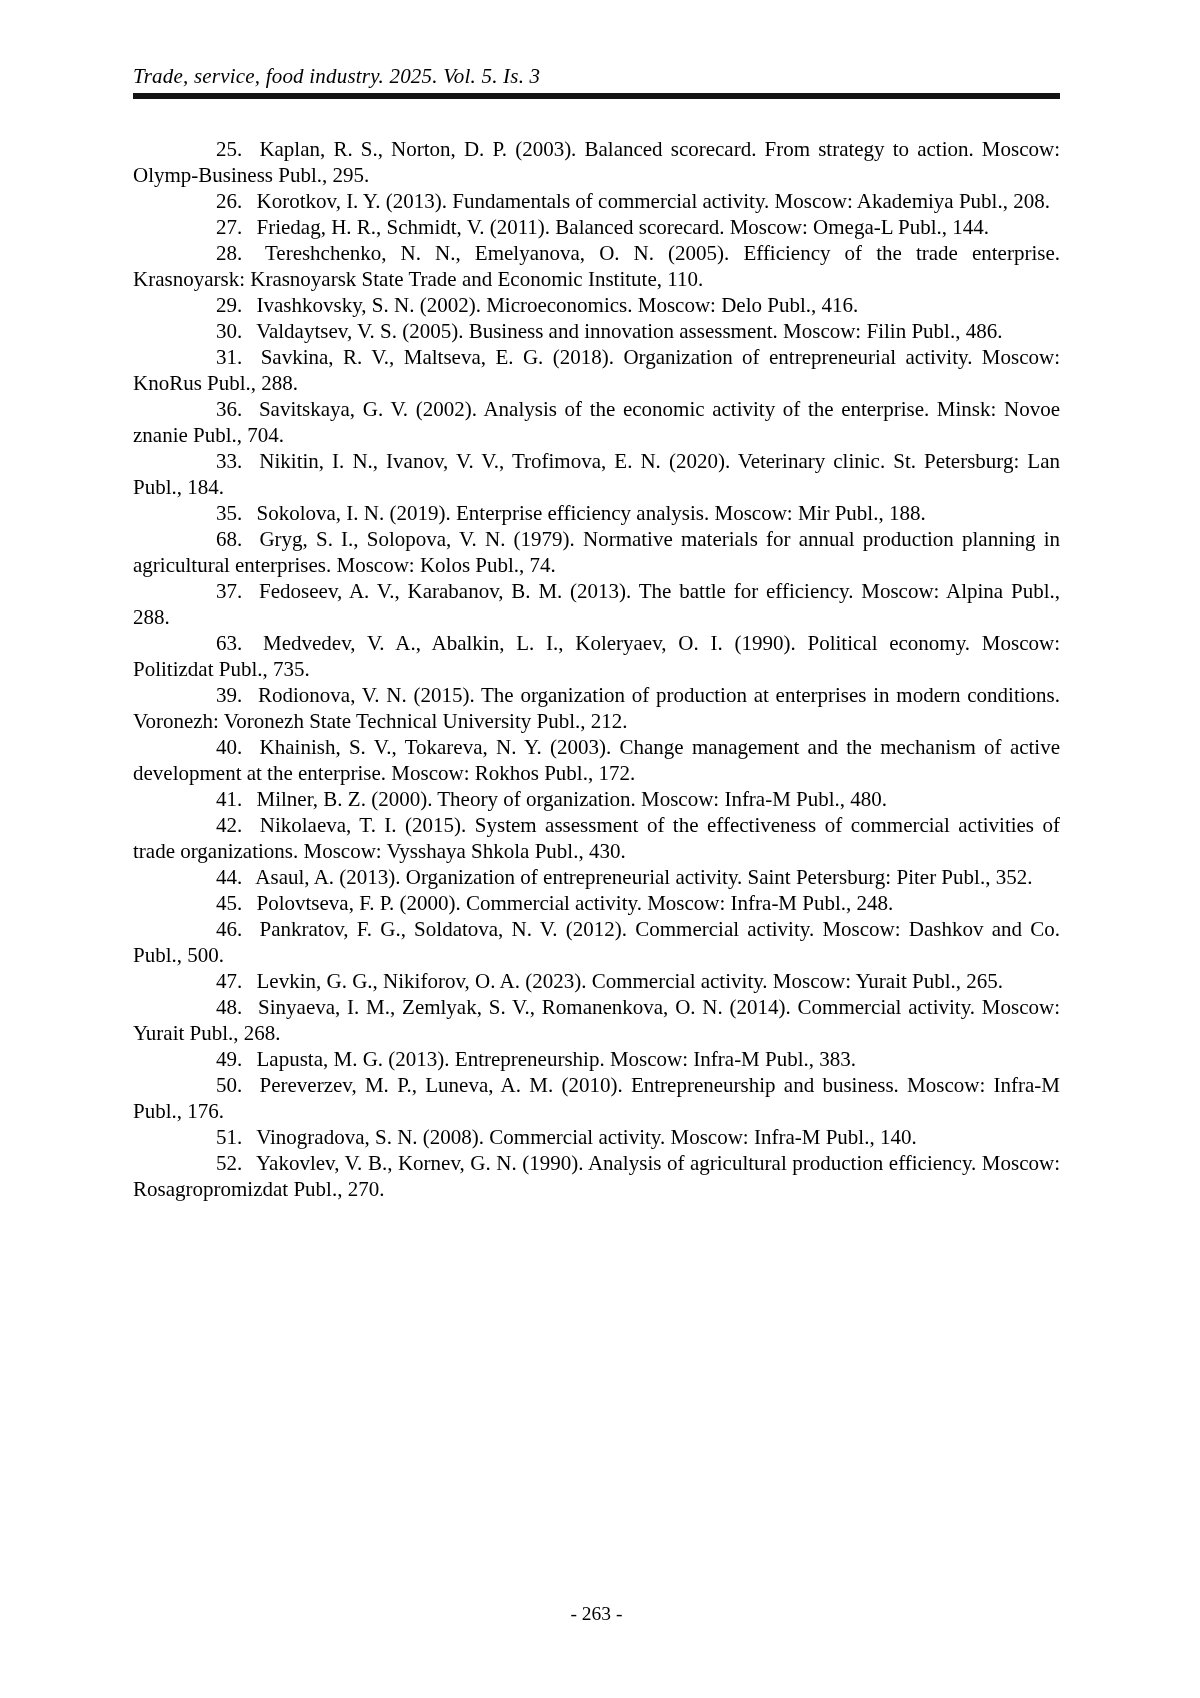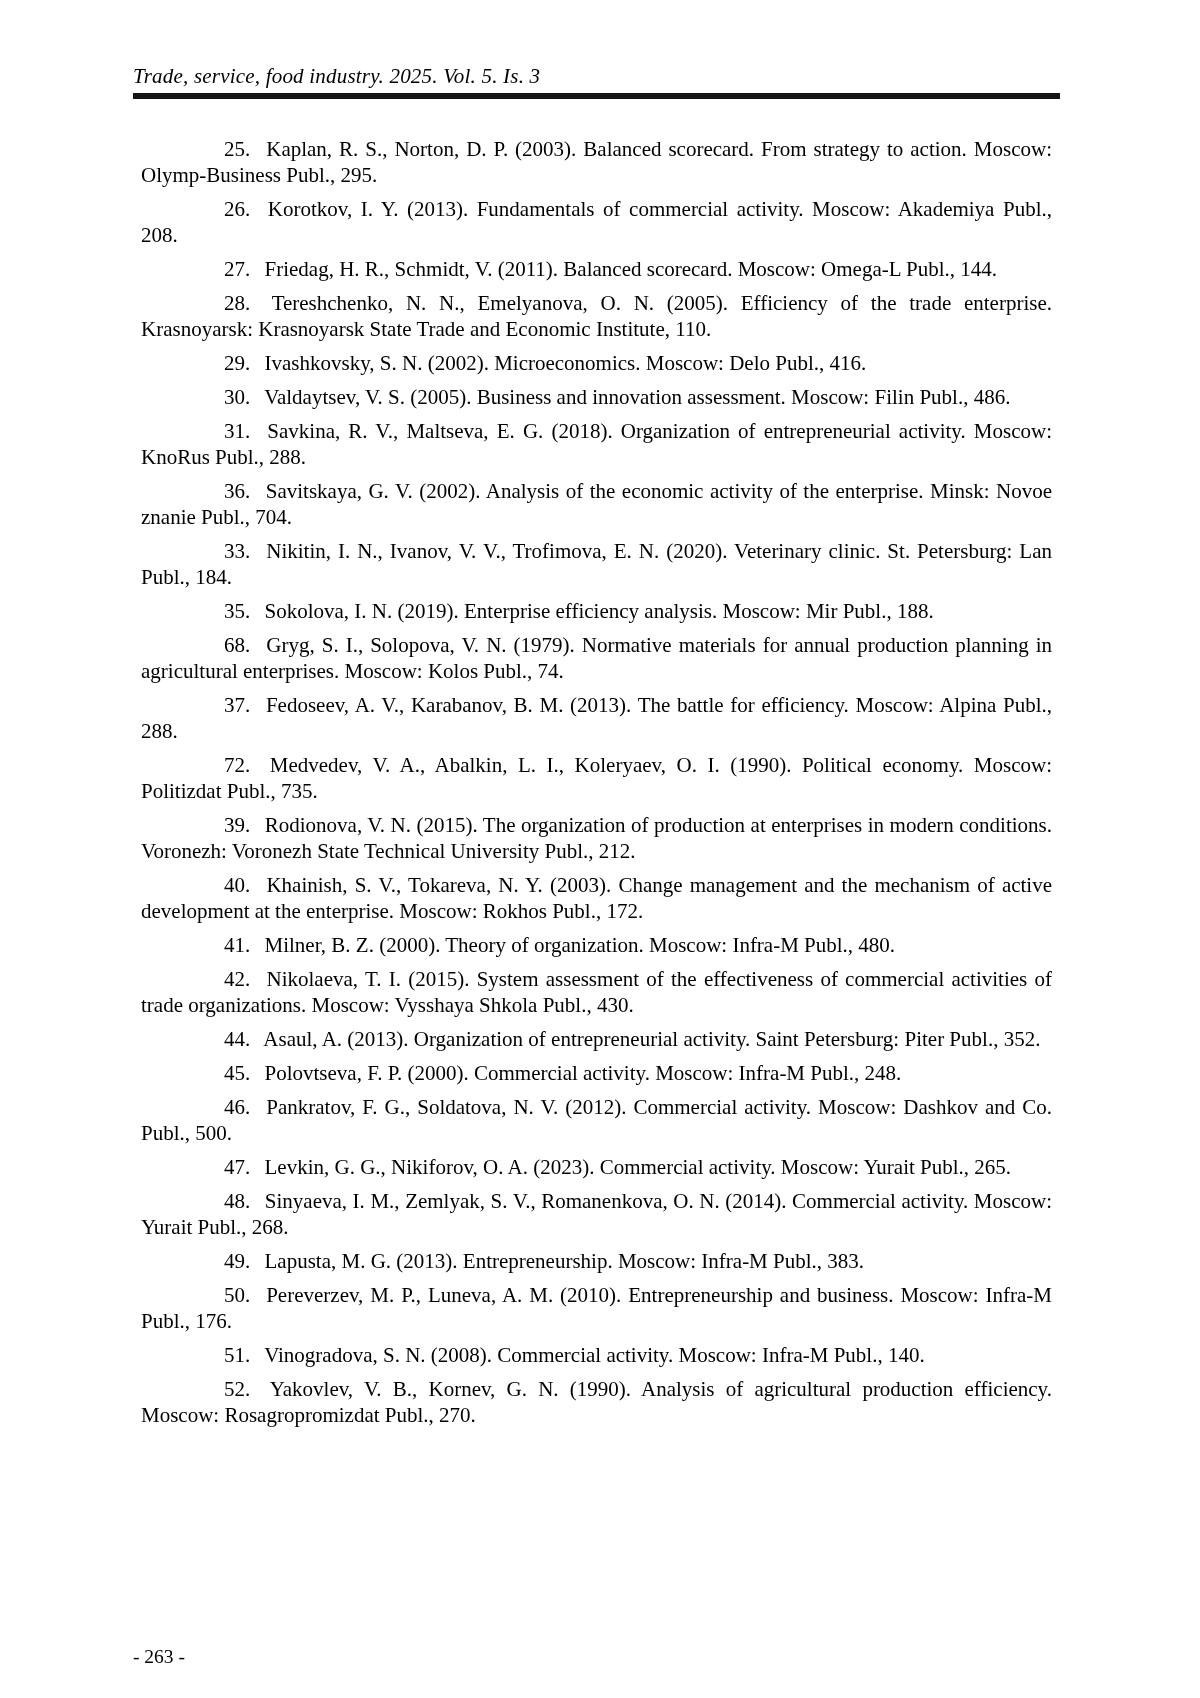--- a/index.html
+++ b/index.html
@@ -36,31 +36,31 @@
     border-bottom: 2px solid #141414;
     background: #ffffff;
   }
   .refs {
     margin-top: 37px;
     font-size: 21px;
     line-height: 26px;
     text-align: justify;
   }
   .ref {
-    margin: 8px;
+    margin: 0;
     padding: 0;
     text-indent: 83px;
   }
   .ref-num { padding-right: 9px; }
   footer {
     position: absolute;
     left: 133px;
     right: 140px;
     top: 1603px;
-    margin-top: 43px;
+    text-align: center;
   }
   .page-num { font-size: 19.5px; }
 </style>
 </head>
 <body>
 
 <div class="page">
   <header>
     <div class="journal-line">Trade, service, food industry. 2025. Vol. 5. Is. 3</div>
     <div class="header-rule"></div>
@@ -72,21 +72,21 @@
       <p class="ref"><span class="ref-num">27.</span> <span class="ref-text">Friedag, H. R., Schmidt, V. (2011). Balanced scorecard. Moscow: Omega-L Publ., 144.</span></p>
       <p class="ref"><span class="ref-num">28.</span> <span class="ref-text">Tereshchenko, N. N., Emelyanova, O. N. (2005). Efficiency of the trade enterprise. Krasnoyarsk: Krasnoyarsk State Trade and Economic Institute, 110.</span></p>
       <p class="ref"><span class="ref-num">29.</span> <span class="ref-text">Ivashkovsky, S. N. (2002). Microeconomics. Moscow: Delo Publ., 416.</span></p>
       <p class="ref"><span class="ref-num">30.</span> <span class="ref-text">Valdaytsev, V. S. (2005). Business and innovation assessment. Moscow: Filin Publ., 486.</span></p>
       <p class="ref"><span class="ref-num">31.</span> <span class="ref-text">Savkina, R. V., Maltseva, E. G. (2018). Organization of entrepreneurial activity. Moscow: KnoRus Publ., 288.</span></p>
       <p class="ref"><span class="ref-num">36.</span> <span class="ref-text">Savitskaya, G. V. (2002). Analysis of the economic activity of the enterprise. Minsk: Novoe znanie Publ., 704.</span></p>
       <p class="ref"><span class="ref-num">33.</span> <span class="ref-text">Nikitin, I. N., Ivanov, V. V., Trofimova, E. N. (2020). Veterinary clinic. St. Petersburg: Lan Publ., 184.</span></p>
       <p class="ref"><span class="ref-num">35.</span> <span class="ref-text">Sokolova, I. N. (2019). Enterprise efficiency analysis. Moscow: Mir Publ., 188.</span></p>
       <p class="ref"><span class="ref-num">68.</span> <span class="ref-text">Gryg, S. I., Solopova, V. N. (1979). Normative materials for annual production planning in agricultural enterprises. Moscow: Kolos Publ., 74.</span></p>
       <p class="ref"><span class="ref-num">37.</span> <span class="ref-text">Fedoseev, A. V., Karabanov, B. M. (2013). The battle for efficiency. Moscow: Alpina Publ., 288.</span></p>
-      <p class="ref"><span class="ref-num">72.</span> <span class="ref-text">Medvedev, V. A., Abalkin, L. I., Koleryaev, O. I. (1990). Political economy. Moscow: Politizdat Publ., 735.</span></p>
+      <p class="ref"><span class="ref-num">63.</span> <span class="ref-text">Medvedev, V. A., Abalkin, L. I., Koleryaev, O. I. (1990). Political economy. Moscow: Politizdat Publ., 735.</span></p>
       <p class="ref"><span class="ref-num">39.</span> <span class="ref-text">Rodionova, V. N. (2015). The organization of production at enterprises in modern conditions. Voronezh: Voronezh State Technical University Publ., 212.</span></p>
       <p class="ref"><span class="ref-num">40.</span> <span class="ref-text">Khainish, S. V., Tokareva, N. Y. (2003). Change management and the mechanism of active development at the enterprise. Moscow: Rokhos Publ., 172.</span></p>
       <p class="ref"><span class="ref-num">41.</span> <span class="ref-text">Milner, B. Z. (2000). Theory of organization. Moscow: Infra-M Publ., 480.</span></p>
       <p class="ref"><span class="ref-num">42.</span> <span class="ref-text">Nikolaeva, T. I. (2015). System assessment of the effectiveness of commercial activities of trade organizations. Moscow: Vysshaya Shkola Publ., 430.</span></p>
       <p class="ref"><span class="ref-num">44.</span> <span class="ref-text">Asaul, A. (2013). Organization of entrepreneurial activity. Saint Petersburg: Piter Publ., 352.</span></p>
       <p class="ref"><span class="ref-num">45.</span> <span class="ref-text">Polovtseva, F. P. (2000). Commercial activity. Moscow: Infra-M Publ., 248.</span></p>
       <p class="ref"><span class="ref-num">46.</span> <span class="ref-text">Pankratov, F. G., Soldatova, N. V. (2012). Commercial activity. Moscow: Dashkov and Co. Publ., 500.</span></p>
       <p class="ref"><span class="ref-num">47.</span> <span class="ref-text">Levkin, G. G., Nikiforov, O. A. (2023). Commercial activity. Moscow: Yurait Publ., 265.</span></p>
       <p class="ref"><span class="ref-num">48.</span> <span class="ref-text">Sinyaeva, I. M., Zemlyak, S. V., Romanenkova, O. N. (2014). Commercial activity. Moscow: Yurait Publ., 268.</span></p>
       <p class="ref"><span class="ref-num">49.</span> <span class="ref-text">Lapusta, M. G. (2013). Entrepreneurship. Moscow: Infra-M Publ., 383.</span></p>

